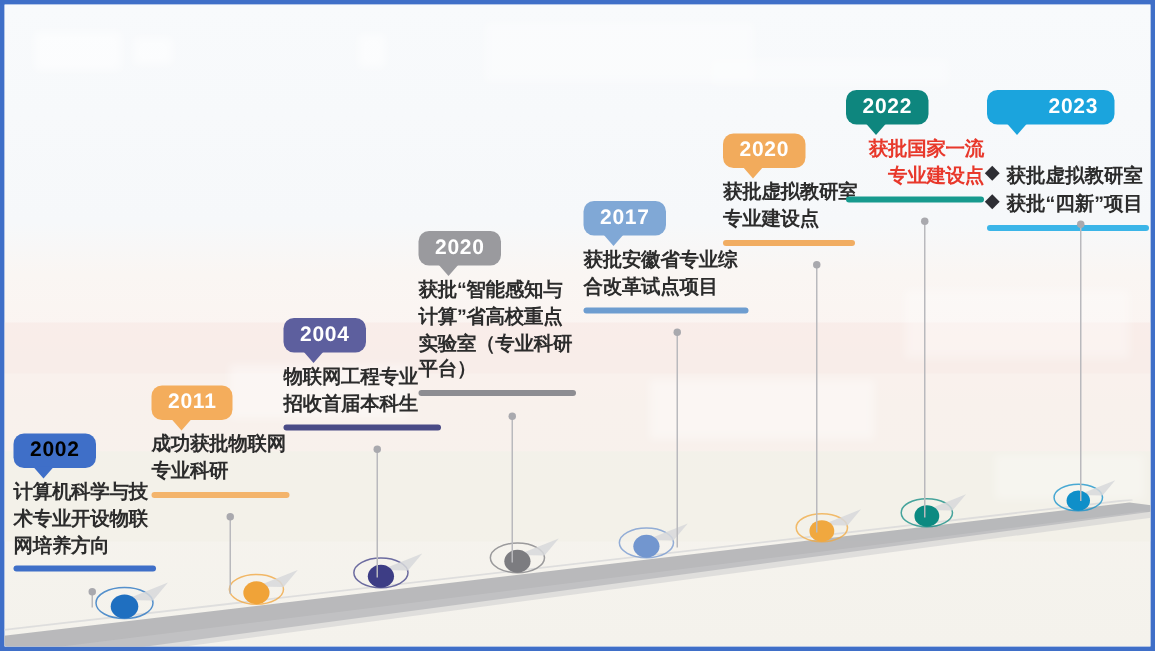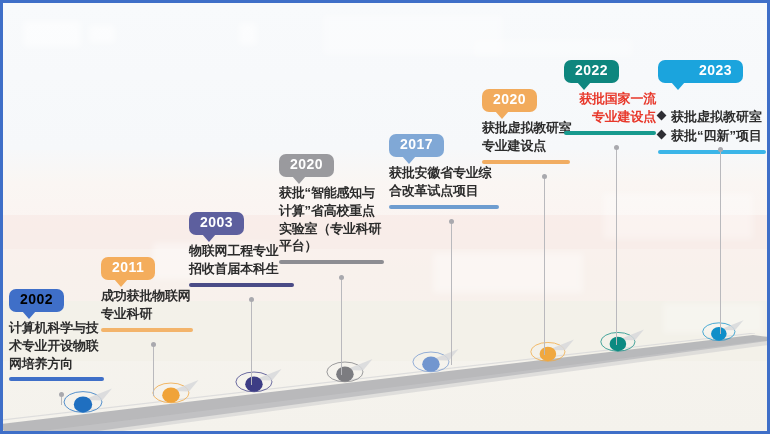--- a/index.html
+++ b/index.html
@@ -165,21 +165,21 @@
       <div class="item" style="left: 98px; top: 254px;"><div class="badge" style="background: rgb(244, 173, 92); color: rgb(255, 255, 255);"><span>2011</span><span class="tail" style="color: rgb(244, 173, 92);"></span></div><div class="desc">成功获批物联网
 专业科研</div><div class="ubar" style="width: 92px; background: rgb(243, 180, 107);"></div></div>
       <div class="pole" style="left: 150px; top: 342px; height: 50.8px;">
         <div class="knob"></div>
       </div>
       <svg class="marker" width="57" height="41.800000000000004" viewBox="0 0 57 41.800000000000004" style="left: 231.05px; top: 358.05px;">
         <ellipse cx="19.95" cy="20.900000000000002" rx="18.05" ry="9.88" fill="none" stroke="#3d3d85" stroke-width="1" opacity="0.75"></ellipse>
         <path d="M19.95,19 L47.5,7.9799999999999995 L38,19.38 Z" fill="#d7d8da" opacity="0.85"></path>
         <ellipse cx="19.95" cy="23.18" rx="8.74" ry="7.6000000000000005" fill="#3d3d85"></ellipse>
       </svg>
-      <div class="item" style="left: 186px; top: 209px;"><div class="badge" style="background: rgb(93, 95, 158); color: rgb(255, 255, 255);"><span>2003</span><span class="tail" style="color: rgb(93, 95, 158);"></span></div><div class="desc">物联网工程专业
+      <div class="item" style="left: 186px; top: 209px;"><div class="badge" style="background: rgb(93, 95, 158); color: rgb(255, 255, 255);"><span>2004</span><span class="tail" style="color: rgb(93, 95, 158);"></span></div><div class="desc">物联网工程专业
 招收首届本科生</div><div class="ubar" style="width: 105px; background: rgb(74, 75, 134);"></div></div>
       <div class="pole" style="left: 248px; top: 297px; height: 84.8px;">
         <div class="knob"></div>
       </div>
       <svg class="marker" width="57" height="41.800000000000004" viewBox="0 0 57 41.800000000000004" style="left: 322.05px; top: 348.05px;">
         <ellipse cx="19.95" cy="20.900000000000002" rx="18.05" ry="9.88" fill="none" stroke="#7c7c80" stroke-width="1" opacity="0.75"></ellipse>
         <path d="M19.95,19 L47.5,7.9799999999999995 L38,19.38 Z" fill="#d7d8da" opacity="0.85"></path>
         <ellipse cx="19.95" cy="23.18" rx="8.74" ry="7.6000000000000005" fill="#7c7c80"></ellipse>
       </svg>
       <div class="item" style="left: 276px; top: 151px;"><div class="badge" style="background: rgb(154, 154, 158); color: rgb(255, 255, 255);"><span>2020</span><span class="tail" style="color: rgb(154, 154, 158);"></span></div><div class="desc">获批“智能感知与

